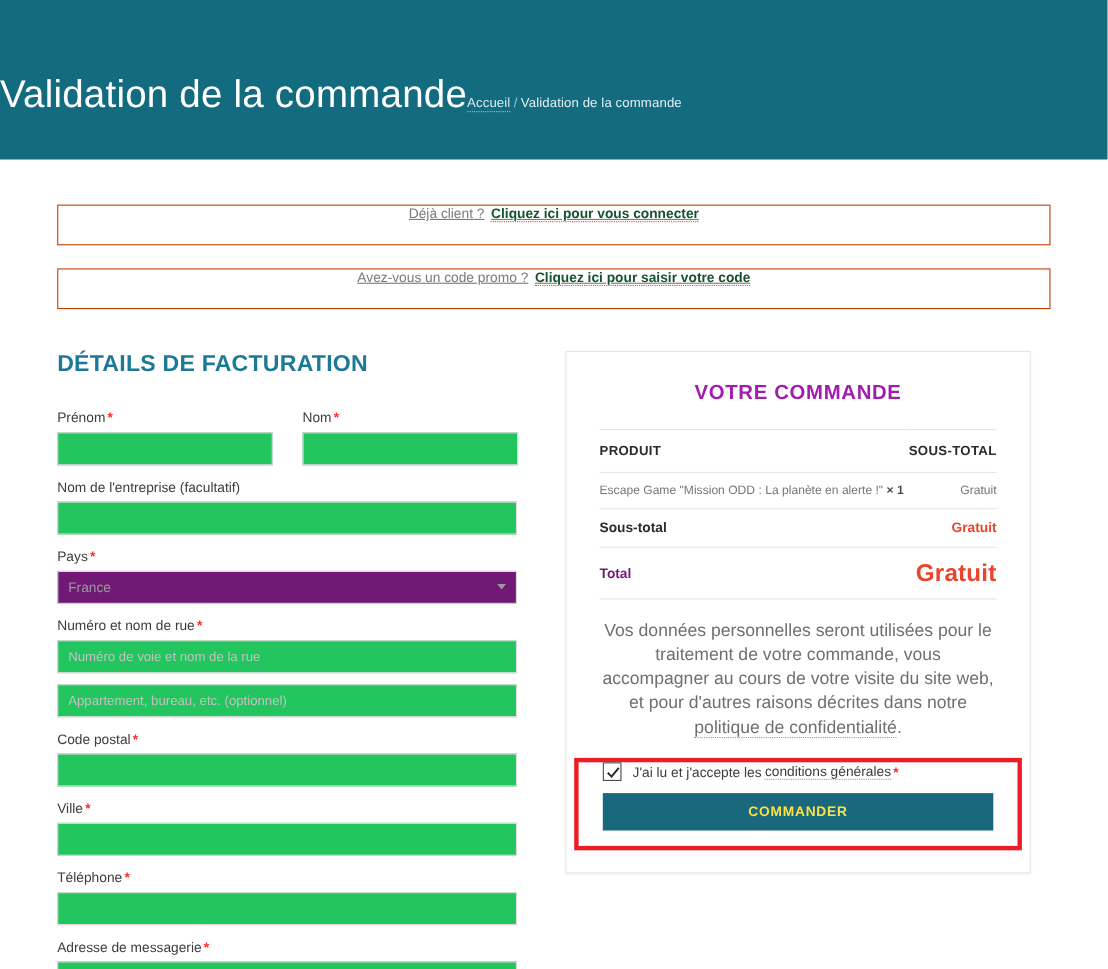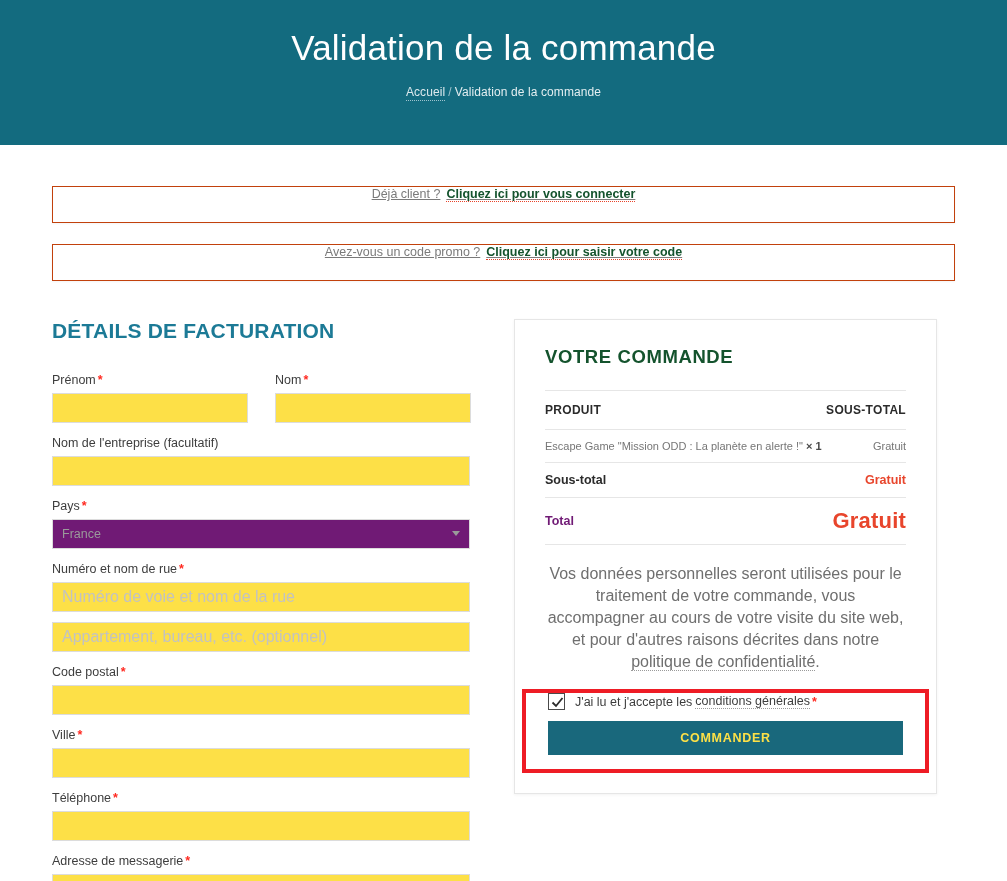--- a/index.html
+++ b/index.html
@@ -10,21 +10,21 @@
     font-family: "Liberation Sans", sans-serif;
     overflow: hidden;
   }
 
   
   .page-header {
     width: 1007px;
     height: 145px;
     background: #136b7f;
     display: flex;
-    flex-direction: column;
+    flex-direction: row;
     align-items: center;
     justify-content: flex-start;
     padding-top: 26px;
   }
   .page-title {
     color: #ffffff;
     font-size: 35px;
     font-weight: 400;
     letter-spacing: 0.2px;
     line-height: 44px;
@@ -97,23 +97,23 @@
     font-size: 12.5px;
     color: #3d3d3d;
     margin-bottom: 6px;
   }
   .req { color: #ff2a21; font-weight: bold; margin-left: 2px; }
   .inp {
     display: block;
     width: 100%;
     height: 30px;
     border: 1px solid #dcdcdc;
-    background: #fde047;
+    background: #22c55e;
     font-family: "Liberation Sans", sans-serif;
-    font-size: 16px;
+    font-size: 12px;
     color: #4a4a4a;
     padding: 0 9px;
     outline: none;
   }
   .inp::placeholder { color: #c2c2c2; }
   .inp.gap { margin-top: 10px; }
 
   .row2 { display: flex; gap: 27px; }
   .row2 > .field { flex: 0 0 196px; margin-bottom: 13px; }
 
@@ -139,21 +139,22 @@
   }
 
   
   .order-panel {
     border: 1px solid #e6e6e6;
     background: #ffffff;
     box-shadow: 0 1px 3px rgba(0,0,0,0.05);
     padding: 26px 30px 20px 30px;
   }
   .order-title {
-    color: #14532d;
+    text-align: center;
+    color: #a21caf;
     font-size: 18.5px;
     font-weight: bold;
     letter-spacing: 0.6px;
     margin: 0 0 22px 0;
   }
   table.order-table {
     width: 100%;
     border-collapse: collapse;
     font-size: 12px;
   }

